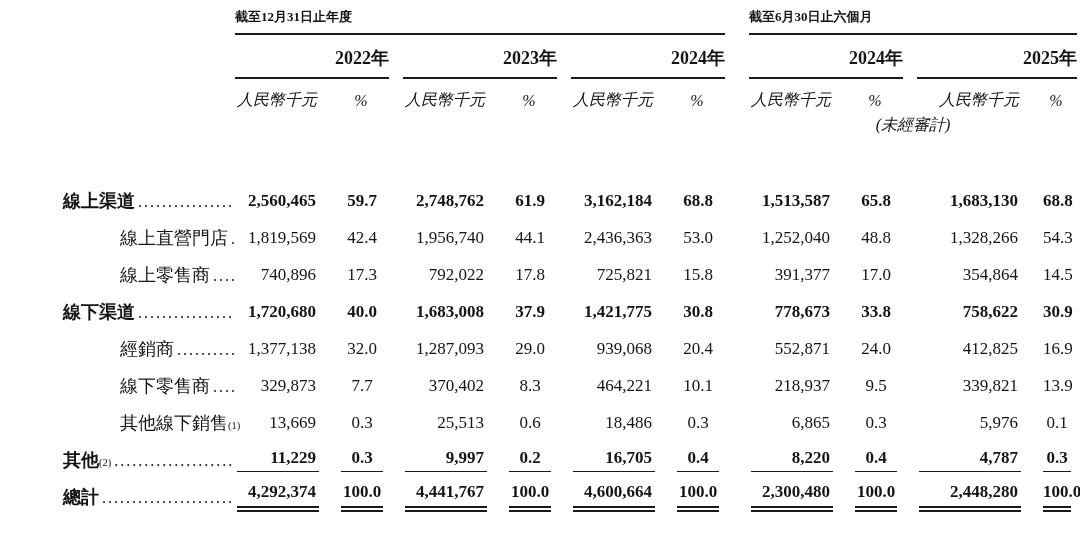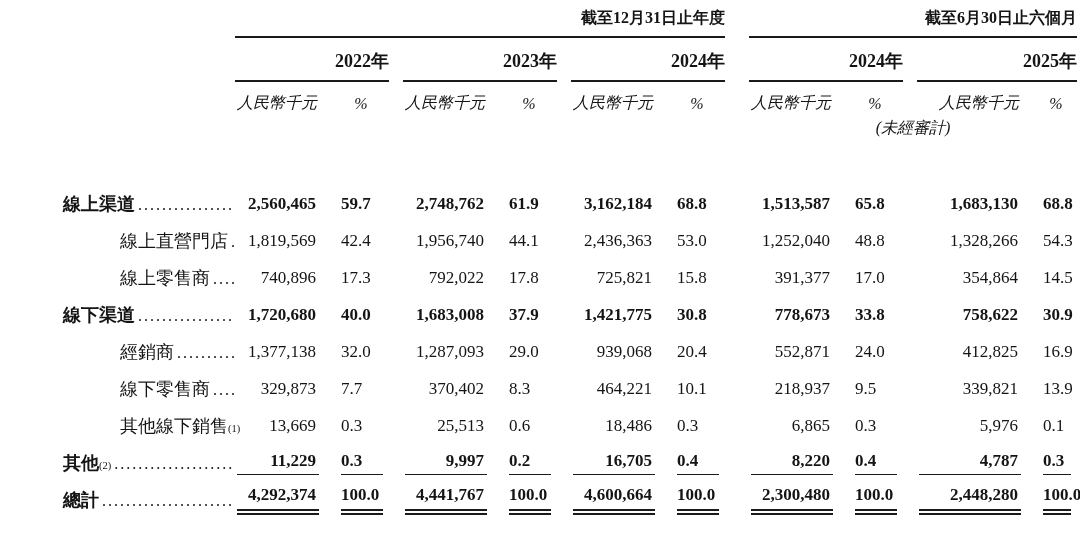--- a/index.html
+++ b/index.html
@@ -9,21 +9,21 @@
     color: #141414;
     font-family: "Liberation Serif", "DejaVu Serif", serif;
     overflow: hidden;
   }
   .page { padding-top: 2px; }
   table { border-collapse: collapse; table-layout: fixed; width: 1077px; }
   td, th { padding: 0; font-weight: normal; }
 
   
   .group-row .group {
-    font-weight: 700; font-size: 16px; text-align: right;
+    font-weight: 700; font-size: 13px; text-align: left;
     padding: 6px 0 7px; border-bottom: 2.5px solid #1a1a1a;
   }
   .year-row .year {
     font-weight: 700; font-size: 18px; text-align: right;
     padding: 11px 0 7px; border-bottom: 2px solid #1a1a1a;
   }
   .unit-row td { font-style: italic; font-size: 16px; padding-top: 11px; }
   .unit-row .unit { text-align: right; padding-right: 2px; }
   .unit-row .pcth { text-align: center; padding-left: 14px; }
   .unaudited-row td { padding-bottom: 46px; }
@@ -36,21 +36,21 @@
   .lbl-cell { font-size: 18px; }
   .lbl-cell .inner { display: flex; align-items: baseline; padding-left: 15px; }
   tr.indent .inner { padding-left: 72px; }
   .lbl { white-space: nowrap; margin-left: 48px; }
   .sup { font-size: 10.5px; vertical-align: super; line-height: 0; font-weight: 400; }
   .leader {
     flex: 1; overflow: hidden; white-space: nowrap;
     letter-spacing: 2px; font-size: 16px; font-weight: 400; padding-left: 3px;
   }
   td.val .cl { text-align: right; margin-left: 2px; padding-right: 3px; }
-  td.pct .cl { margin-left: 22px; margin-right: 6px; }
+  td.pct .cl { text-align: center; margin-left: 22px; margin-right: 6px; }
   td.u1 .cl { border-bottom: 1.8px solid #1a1a1a; padding-bottom: 3px; }
   td.u2 .cl { border-bottom: 6px double #1a1a1a; padding-bottom: 4px; }
 </style>
 </head>
 <body>
 
 <div class="page">
   <table>
     <colgroup>
       <col style="width:235px">

